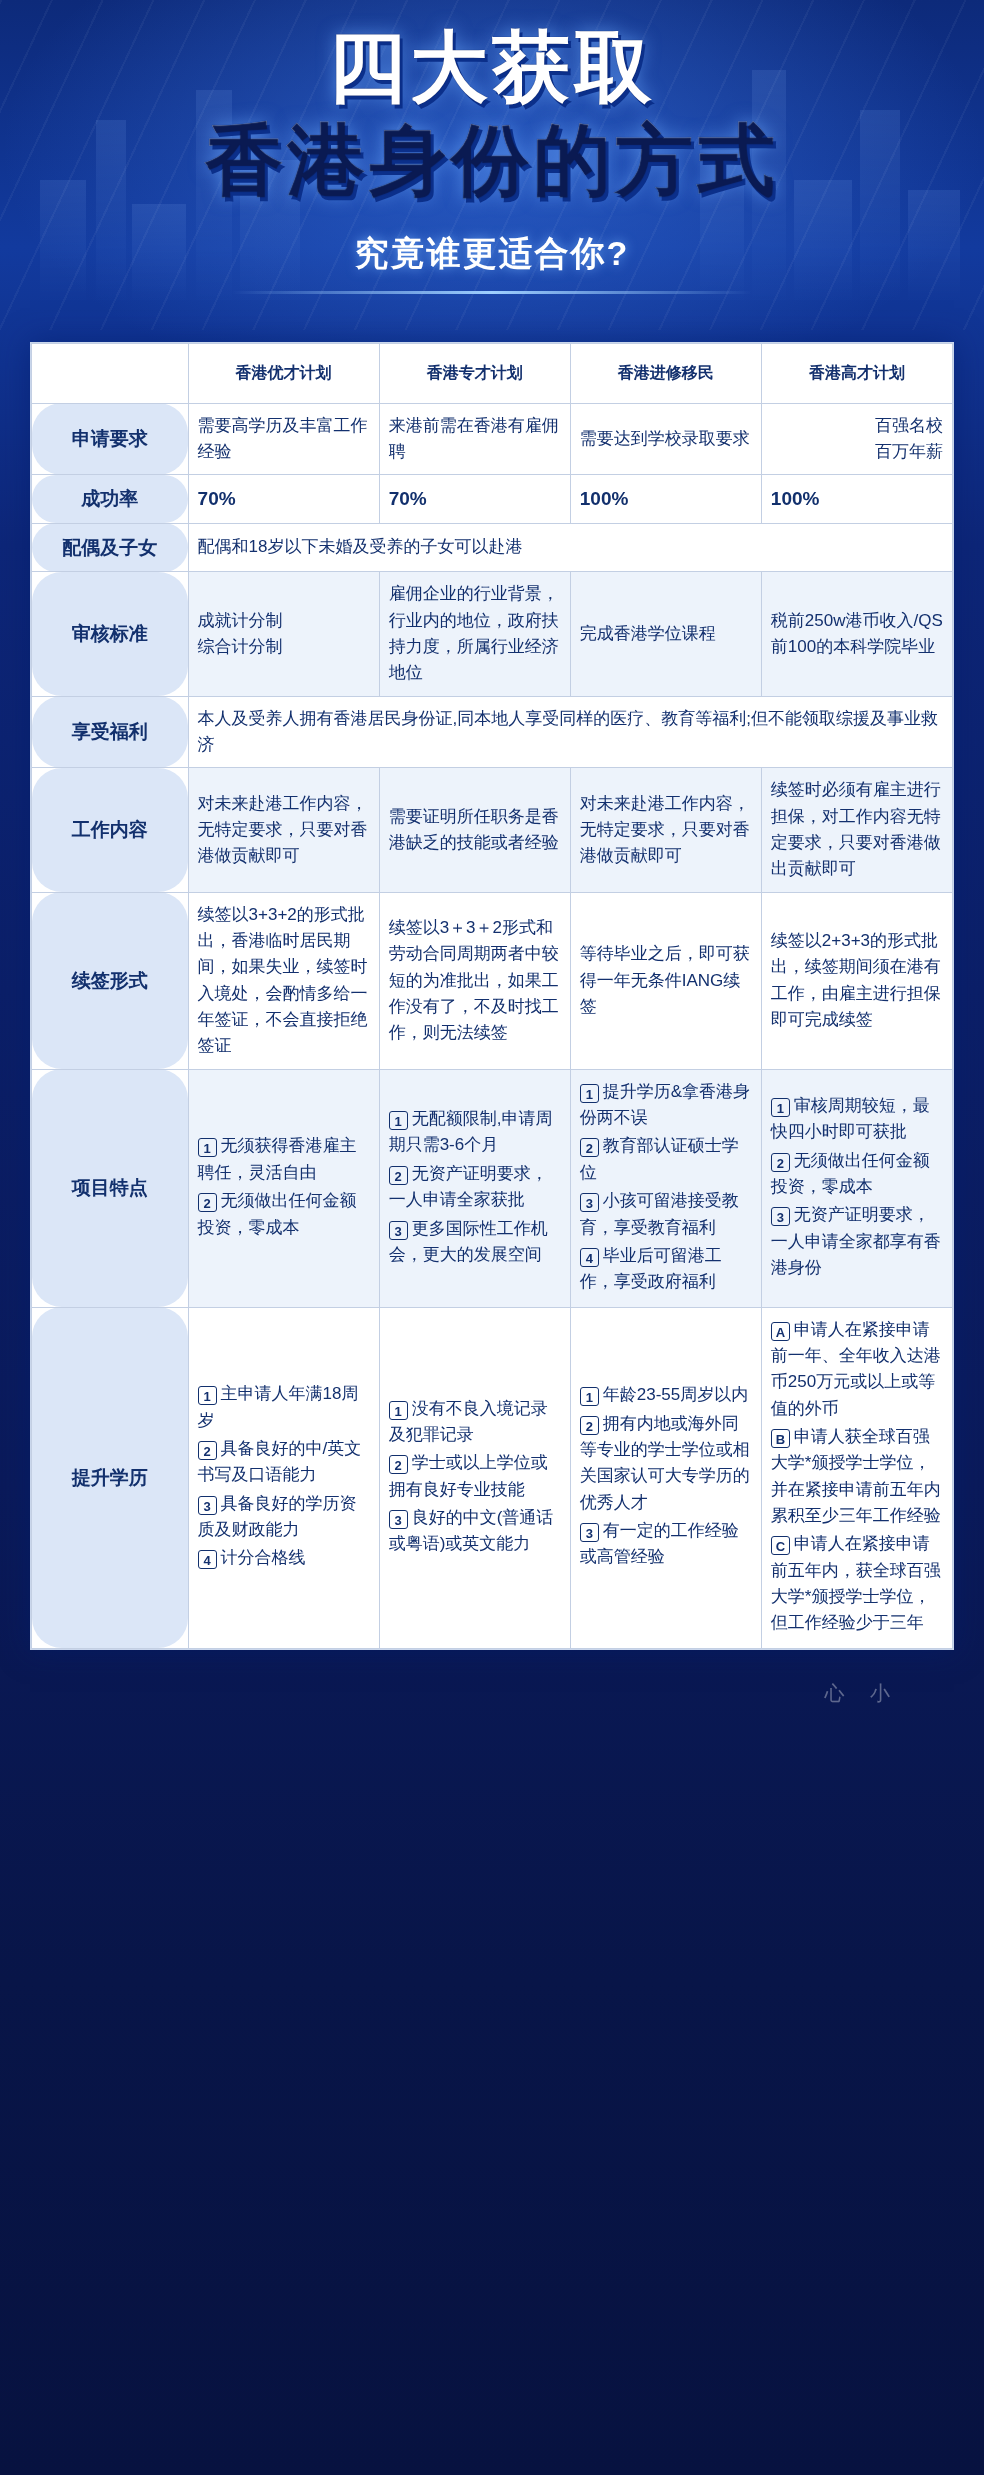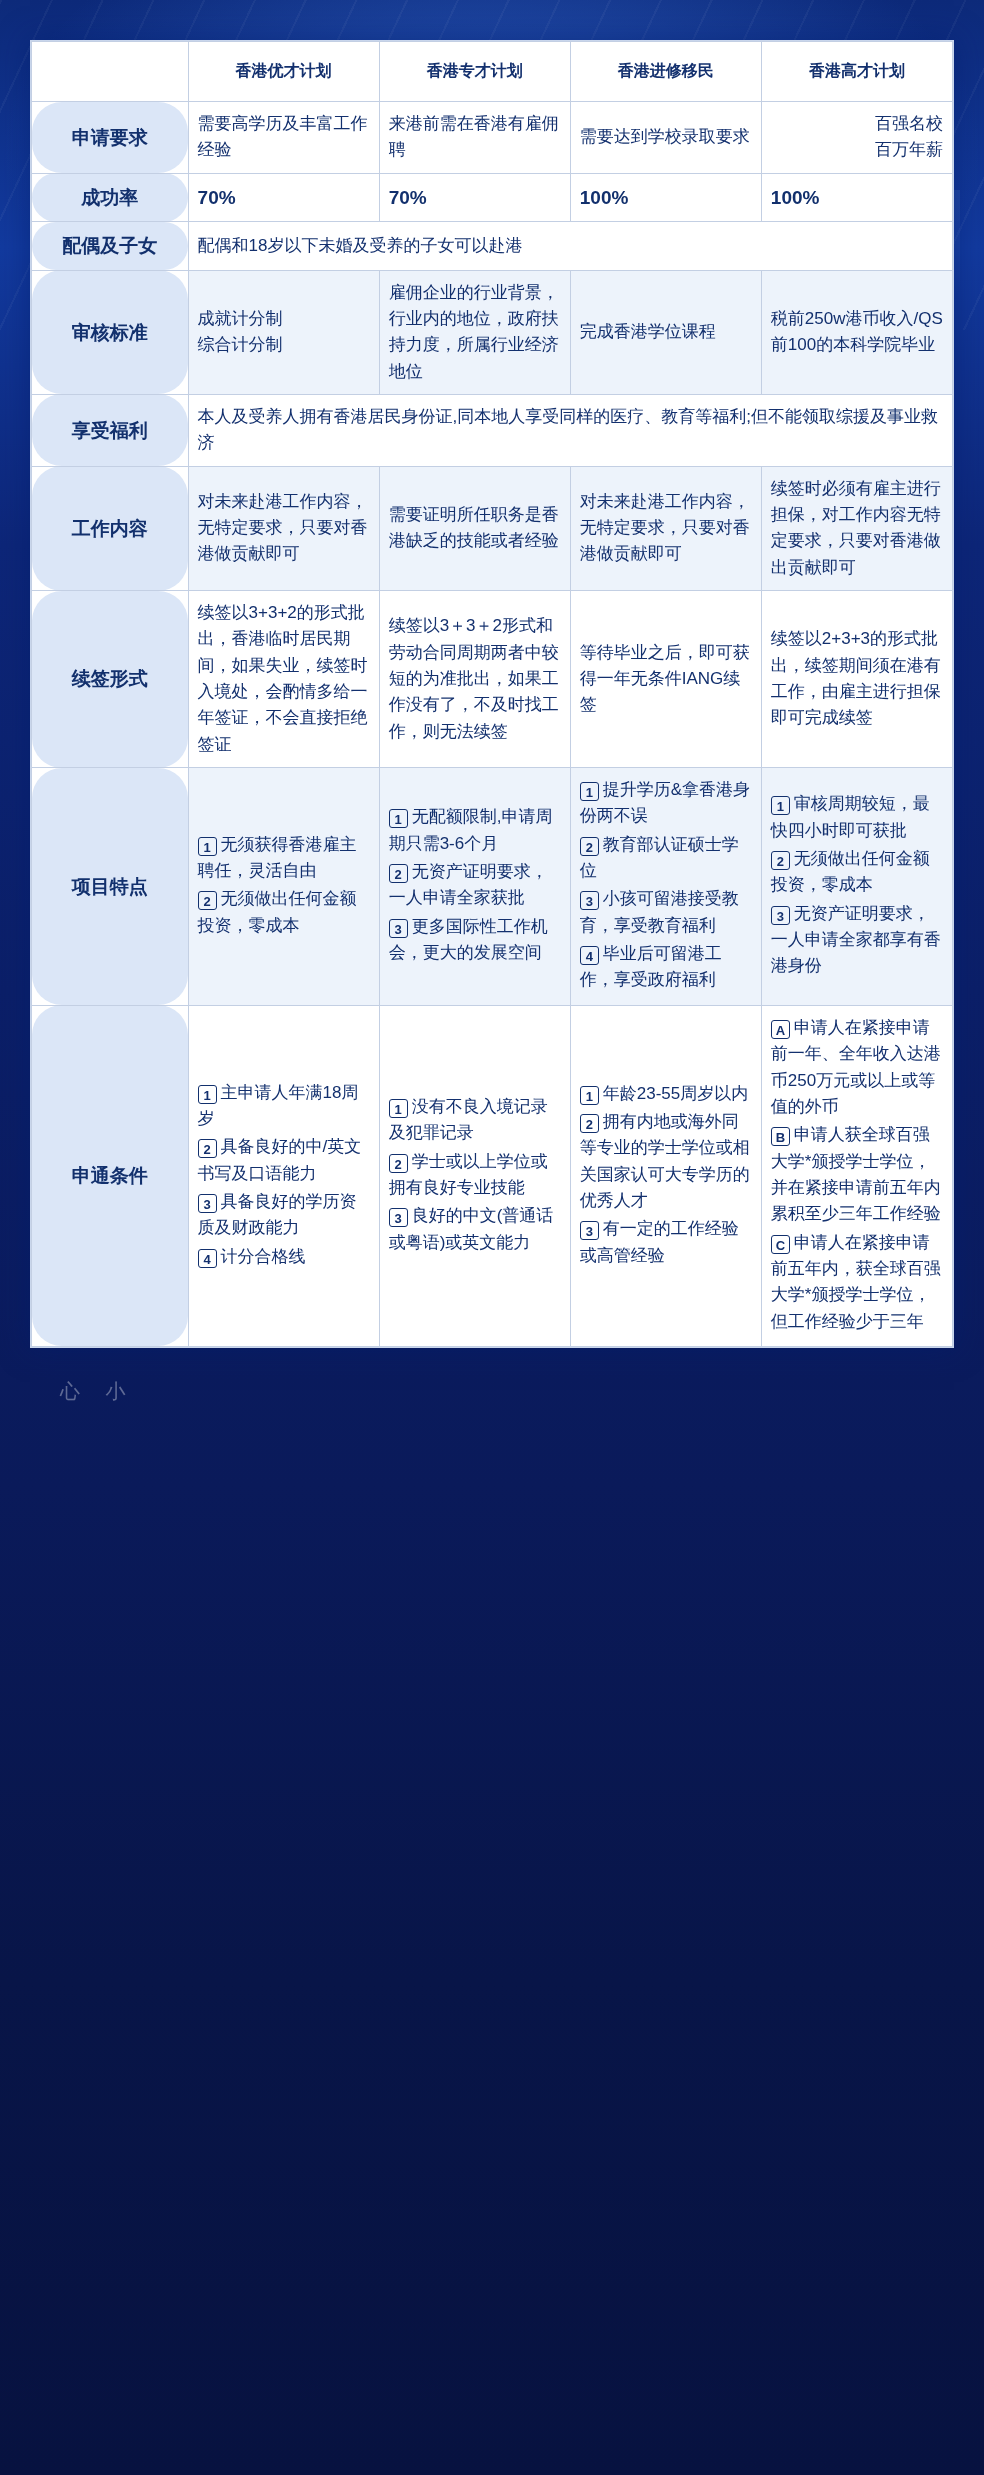--- a/index.html
+++ b/index.html
@@ -130,23 +130,24 @@
     text-align: center;
     border: 1.6px solid #12306d;
     border-radius: 3px;
     font-size: 13px;
     font-weight: 700;
     margin-right: 4px;
     vertical-align: -2px;
   }
   .item { margin-bottom: 2px; }
   .foot {
+    text-align: right;
     color: rgba(255,255,255,0.35);
     font-size: 20px;
-    padding: 0 60px 18px;
+    padding: 0 84px 18px;
     letter-spacing: 10px;
     margin-top: 28px;
   }
 </style>
 </head>
 <body>
 
 <div class="page">
 
   <div class="skyline">
@@ -156,20 +157,26 @@
     <div class="b" style="left:196px;width:36px;height:210px;"></div>
     <div class="b" style="left:240px;width:60px;height:140px;"></div>
     <div class="b" style="left:700px;width:44px;height:150px;"></div>
     <div class="b" style="left:752px;width:34px;height:230px;"></div>
     <div class="b" style="left:794px;width:58px;height:120px;"></div>
     <div class="b" style="left:860px;width:40px;height:190px;"></div>
     <div class="b" style="left:908px;width:52px;height:110px;"></div>
   </div>
   <div class="glow-lines"></div>
 
+  <div class="header">
+    <div class="title-1">四大获取</div>
+    <div class="title-2">香港身份的方式</div>
+    <div class="subtitle">究竟谁更适合你?</div>
+    <div class="subrule"></div>
+  </div>
 
   <div class="table-wrap">
     <table>
       <colgroup>
         <col class="c0">
           <col class="c1">
           <col class="c2">
           <col class="c3">
           <col class="c4">
       </colgroup>
@@ -262,21 +269,21 @@
           <td class="cell-alt">
             <div class="list">
                 <div class="item"><span class="numitem">1</span>审核周期较短，最快四小时即可获批</div>
                 <div class="item"><span class="numitem">2</span>无须做出任何金额投资，零成本</div>
                 <div class="item"><span class="numitem">3</span>无资产证明要求，一人申请全家都享有香港身份</div>
               </div>
           </td>
         </tr>
 
         <tr>
-          <td class="rowlabel">申通条件</td>
+          <td class="rowlabel">提升学历</td>
           <td class="cell">
             <div class="list">
                 <div class="item"><span class="numitem">1</span>主申请人年满18周岁</div>
                 <div class="item"><span class="numitem">2</span>具备良好的中/英文书写及口语能力</div>
                 <div class="item"><span class="numitem">3</span>具备良好的学历资质及财政能力</div>
                 <div class="item"><span class="numitem">4</span>计分合格线</div>
               </div>
           </td>
           <td class="cell">
             <div class="list">

